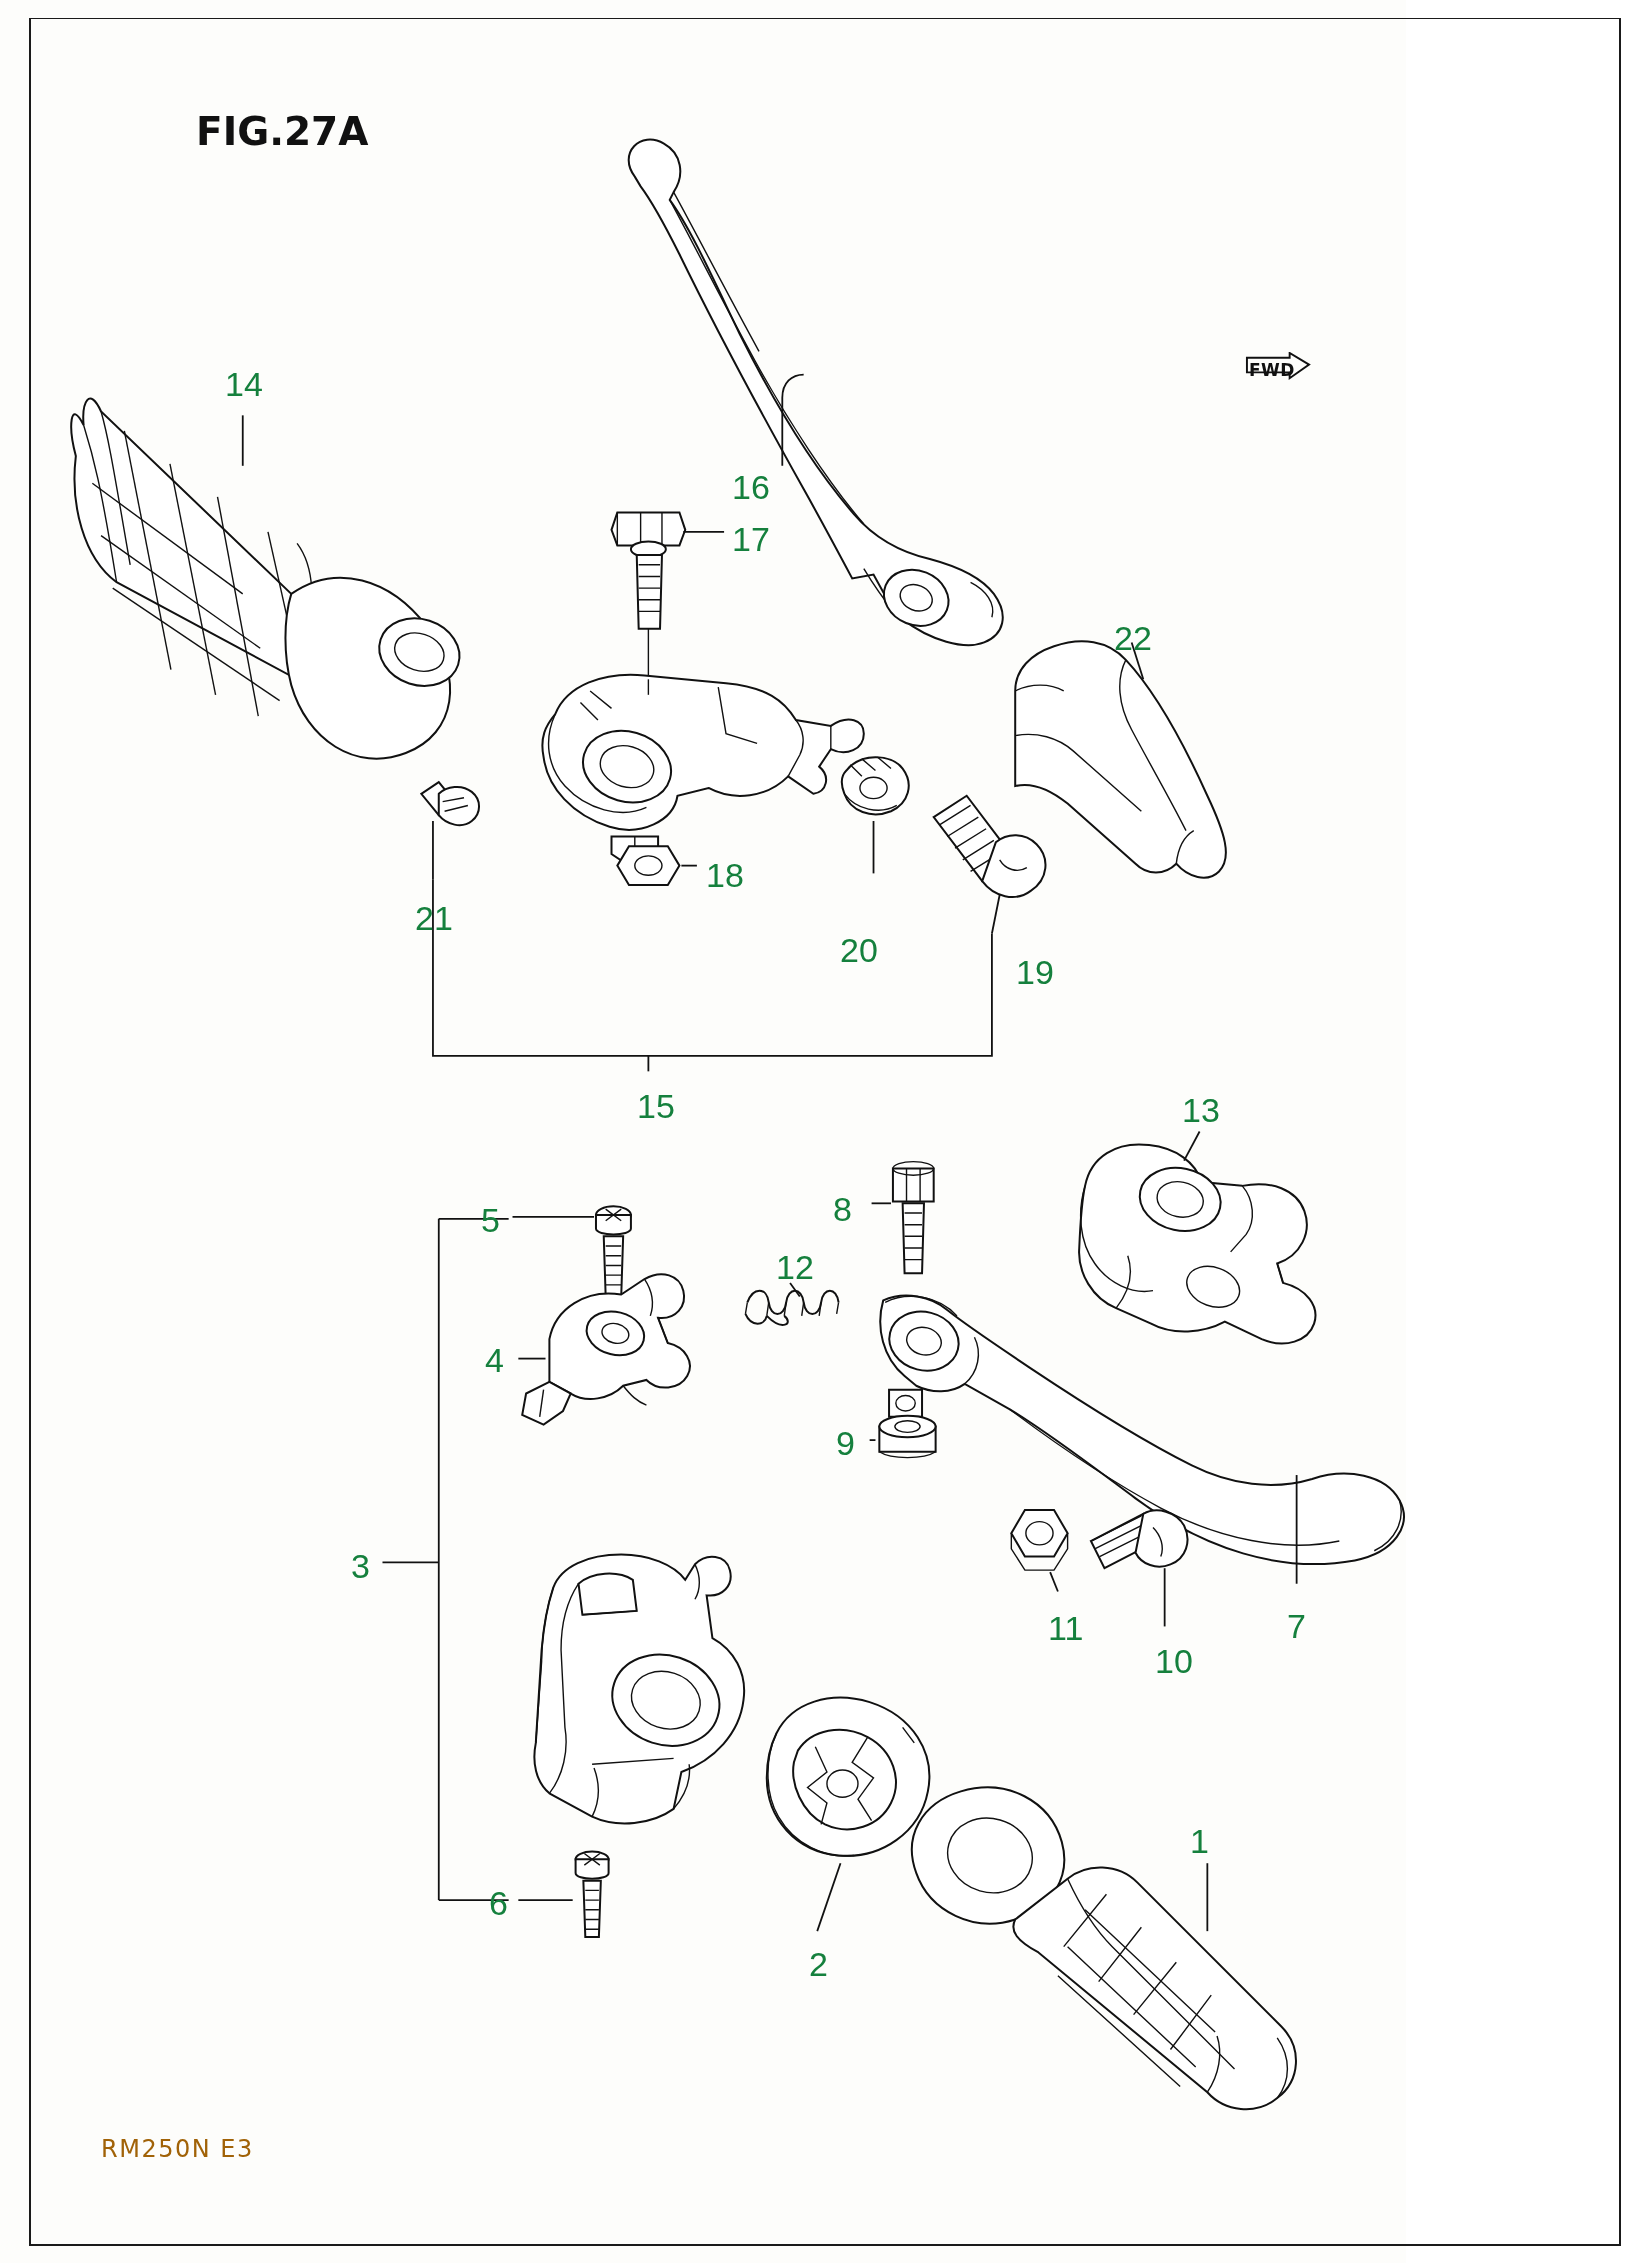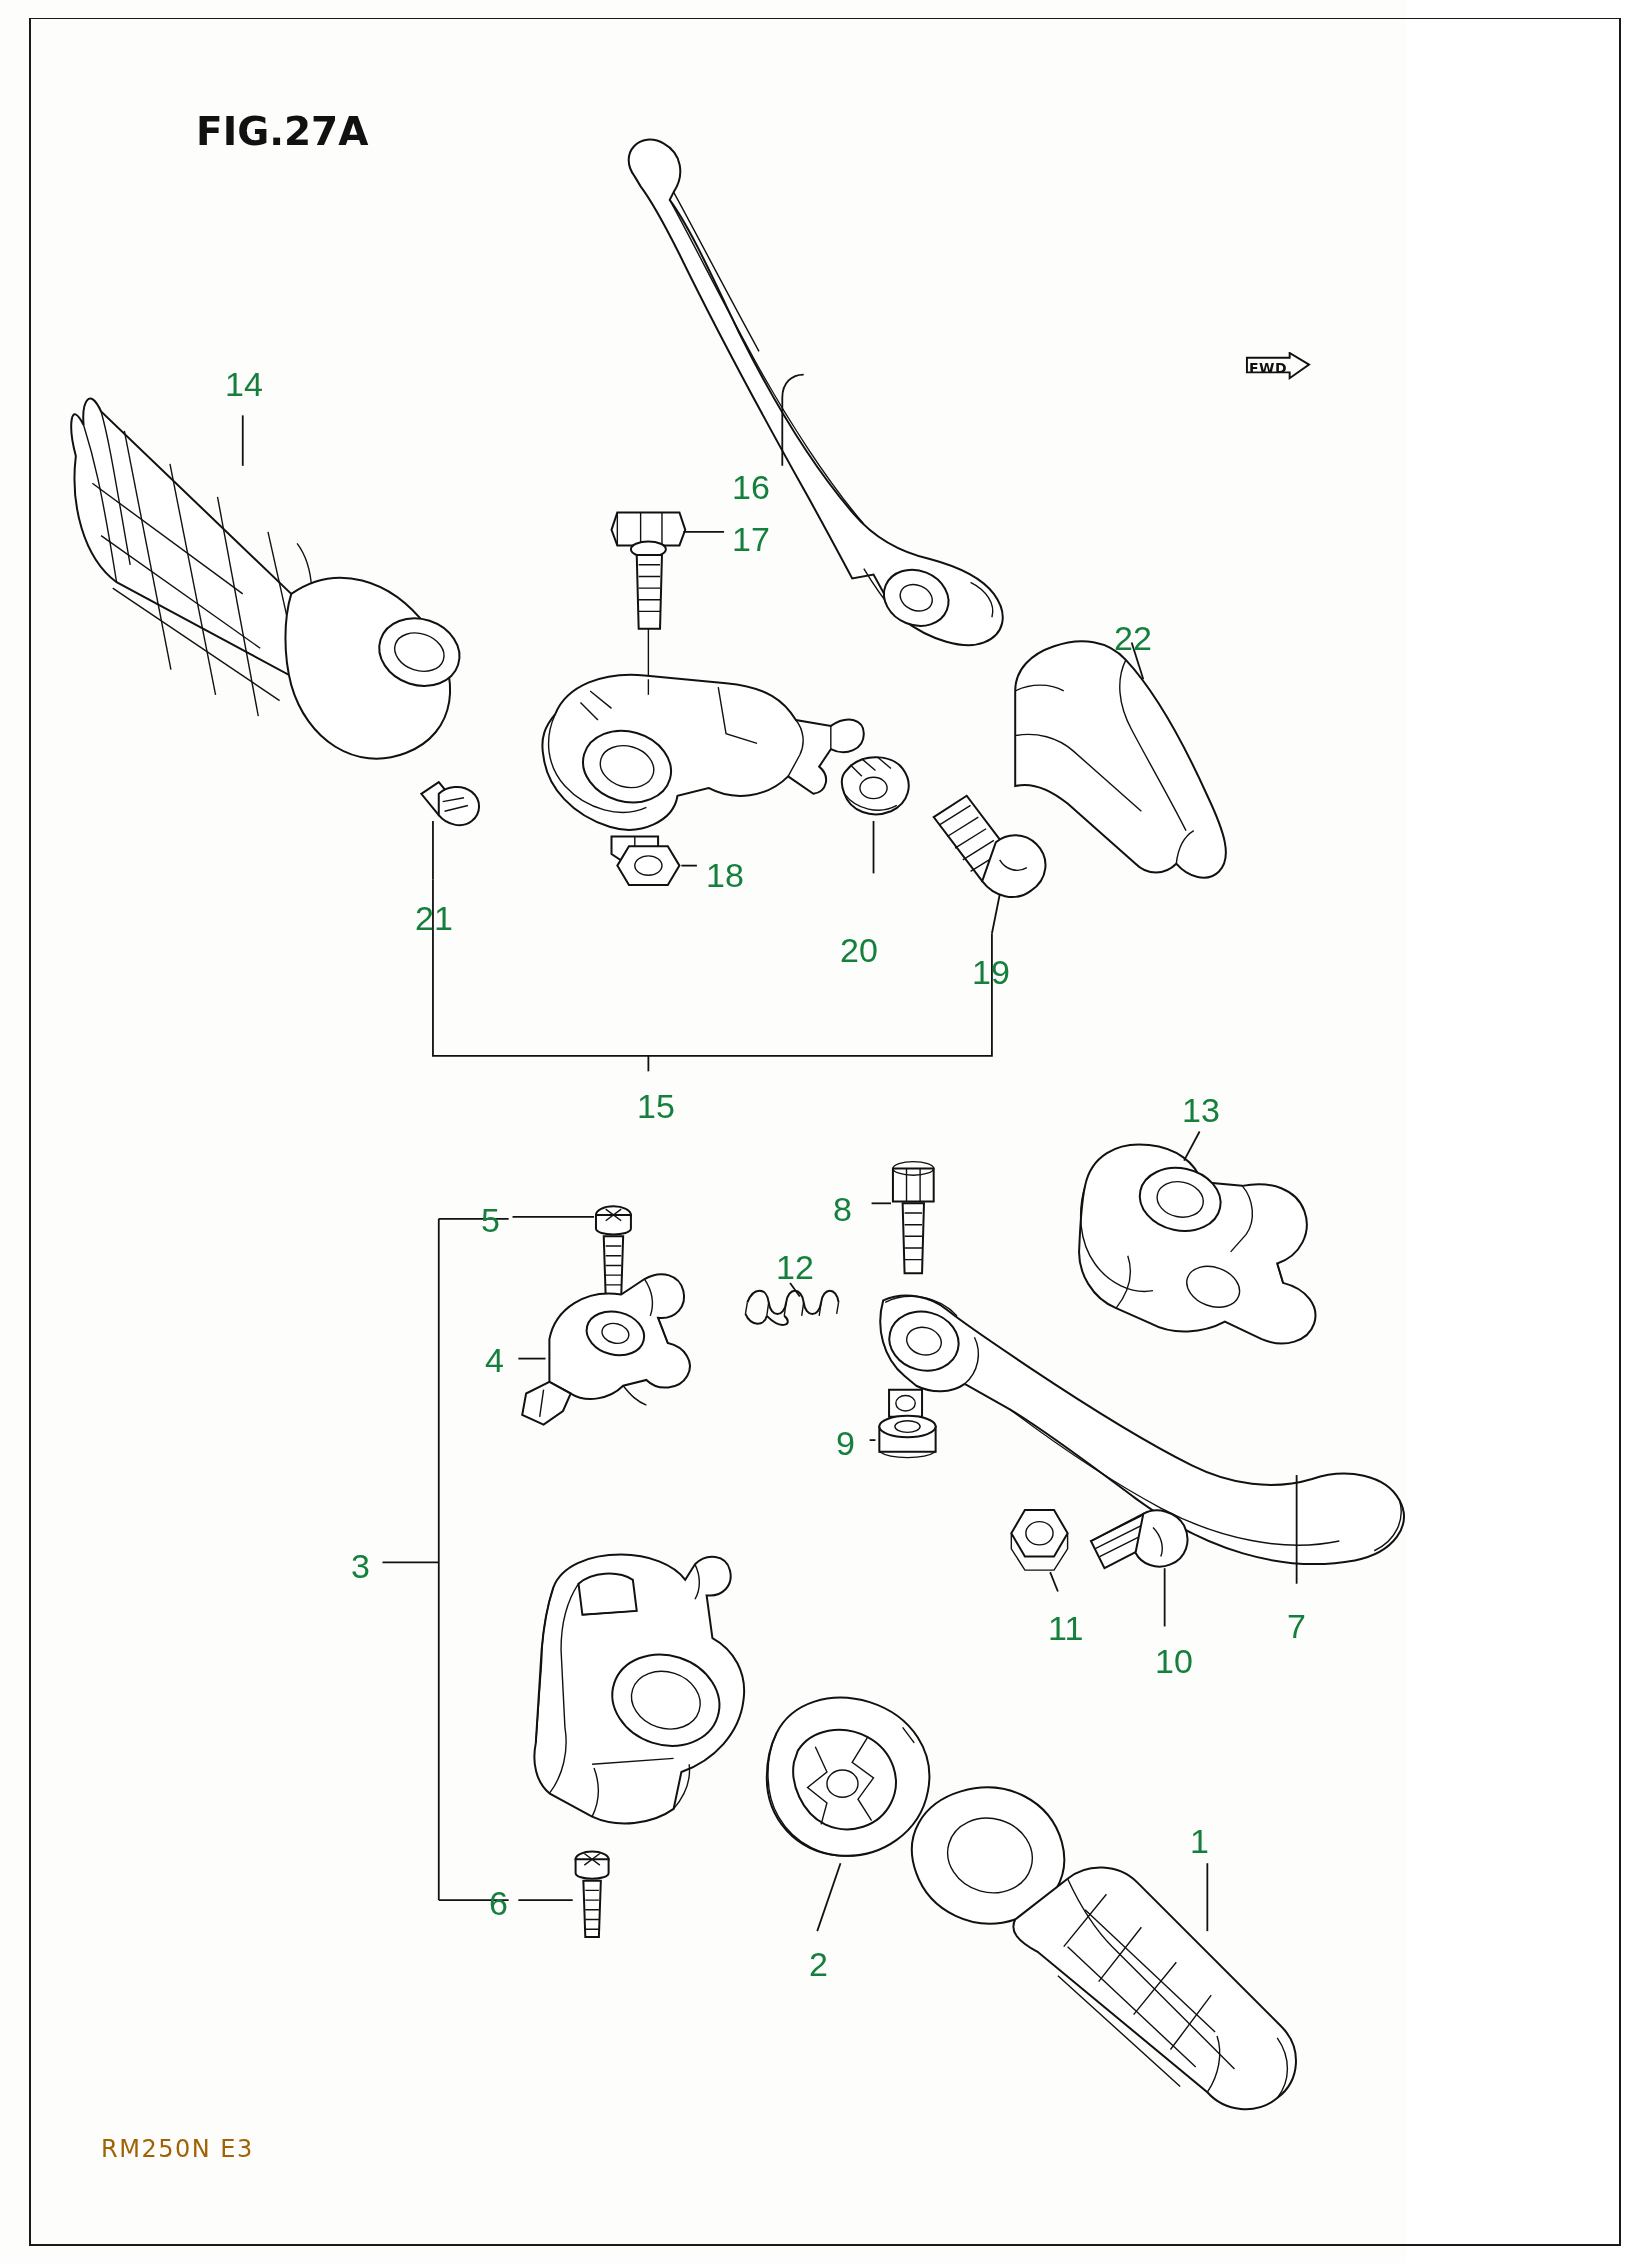--- a/index.html
+++ b/index.html
@@ -62,21 +62,21 @@
     position: absolute;
     left: 1245px;
     top: 352px;
     width: 66px;
     height: 33px;
   }
   .fwd-badge .fwd-text {
     position: absolute;
     left: 3.9px;
     top: 7.8px;
-    font-size: 14px;
+    font-size: 17px;
     font-weight: bold;
     font-family: "DejaVu Sans", sans-serif;
     color: #111;
     letter-spacing: 0.5px;
   }
   svg.art {
     position: absolute;
     left: 0; top: 0;
     width: 1650px;
     height: 2264px;
@@ -415,21 +415,21 @@
     <path class="lead" d="M1244 1920 L1244 1990"></path>
 
   </svg>
 
   <div class="callout" style="left:225px;  top:367px;">14</div>
   <div class="callout" style="left:732px;  top:470px;">16</div>
   <div class="callout" style="left:732px;  top:522px;">17</div>
   <div class="callout" style="left:1114px; top:621px;">22</div>
   <div class="callout" style="left:706px;  top:858px;">18</div>
   <div class="callout" style="left:840px;  top:893px;margin-top:40px;">20</div>
-  <div class="callout" style="left:972px; top:955px;">19</div>
+  <div class="callout" style="left:1016px; top:955px;">19</div>
   <div class="callout" style="left:415px;  top:901px;">21</div>
   <div class="callout" style="left:637px;  top:1089px;">15</div>
   <div class="callout" style="left:1182px; top:1093px;">13</div>
   <div class="callout" style="left:481px;  top:1203px;">5</div>
   <div class="callout" style="left:833px;  top:1192px;">8</div>
   <div class="callout" style="left:776px;  top:1250px;">12</div>
   <div class="callout" style="left:485px;  top:1343px;">4</div>
   <div class="callout" style="left:836px;  top:1426px;">9</div>
   <div class="callout" style="left:351px;  top:1549px;">3</div>
   <div class="callout" style="left:1048px; top:1611px;">11</div>

